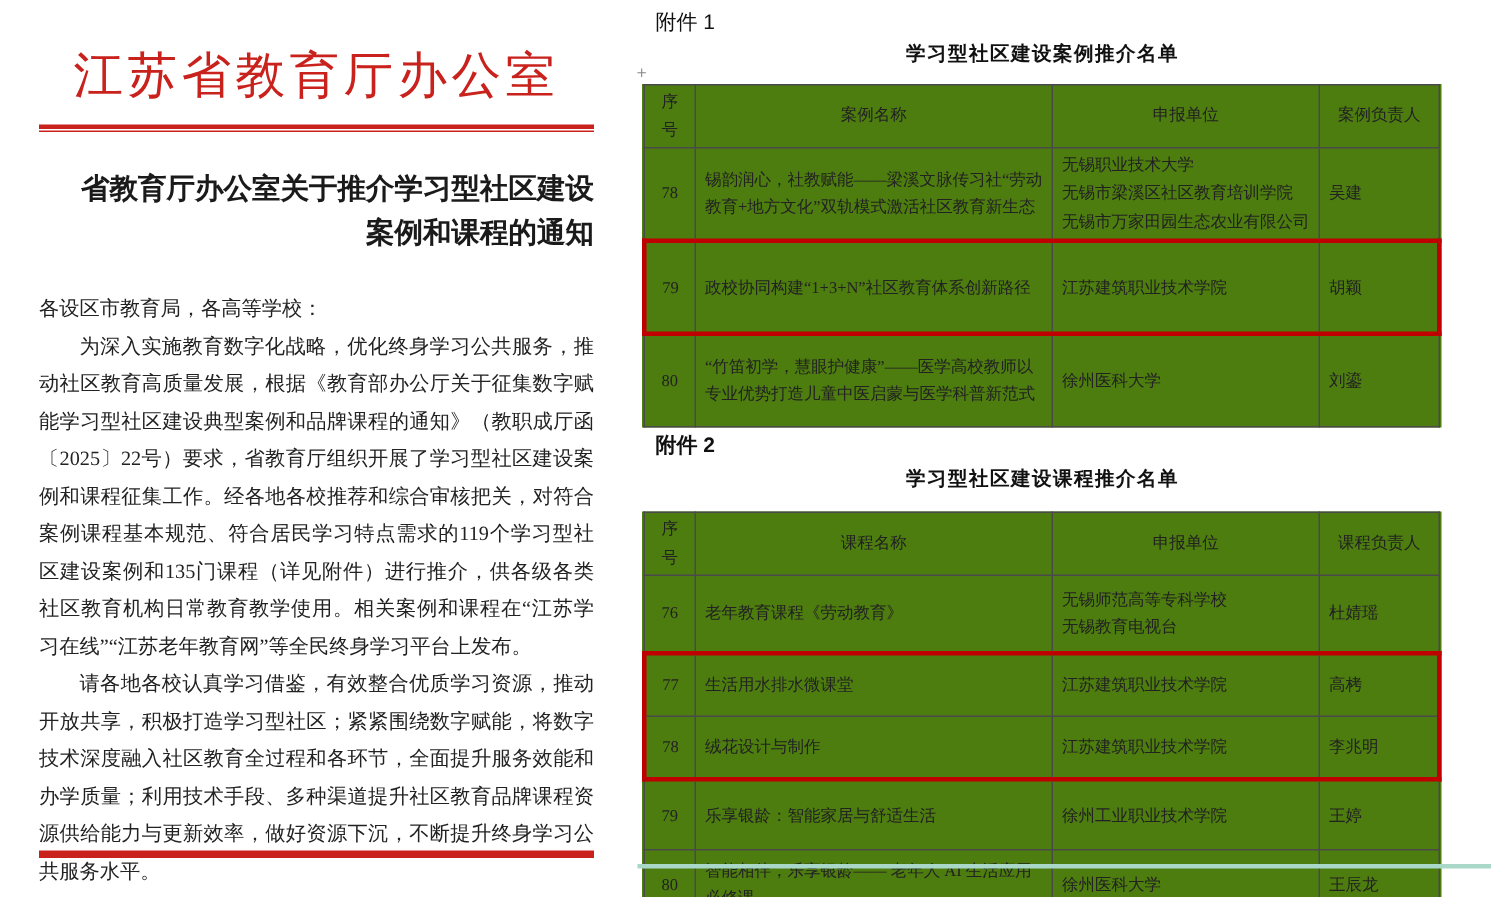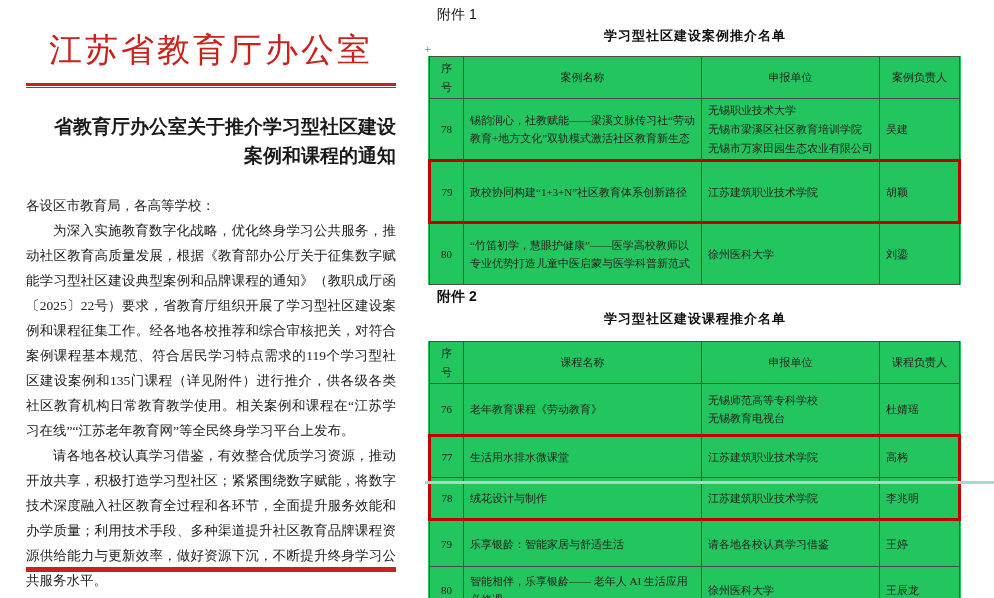--- a/index.html
+++ b/index.html
@@ -15,31 +15,31 @@
   .doc-title { margin-top:24px; text-align:right; font-weight:bold; font-size:19px;
     line-height:1.55; color:#1a1a1a; }
   .doc-body { margin-top:22px; font-size:13.5px; line-height:25px; color:#222;
     text-align:justify; }
   .doc-body .salutation { text-indent:0; }
   .doc-body p.para { text-indent:2em; }
   .redline-bottom { position:absolute; left:26px; right:26px; bottom:26px; height:5px;
     border-top:3px solid #c9211c; border-bottom:2px solid #c9211c; }
 
   
-  .page { position:absolute; left:425px; top:0; width:569px; height:484px; background:#fff; }
+  .page { position:absolute; left:425px; top:0; width:569px; height:579px; background:#fff; }
   .att-label { font-family:"Liberation Sans","DejaVu Sans",sans-serif; font-size:14px;
     color:#111; font-weight:500; }
   .att1-label { position:absolute; left:12px; top:6px; }
   .att2-label { position:absolute; left:12px; top:288px;font-weight:bold; }
   .tbl-title { position:absolute; left:0; width:540px; text-align:center;
     font-family:"Liberation Sans","DejaVu Sans",sans-serif; font-weight:bold;
     font-size:13px; letter-spacing:1px; color:#111; }
   .tbl1-title { top:27px; }
   .tbl2-title { top:310px; }
-  table { border-collapse:collapse; table-layout:fixed; width:530px; background:#22c55e; }
+  table { border-collapse:collapse; table-layout:fixed; width:530px; background:#4d7c0f; }
   .tbl1 { position:absolute; left:3px; top:56px; }
   .tbl2 { position:absolute; left:3px; top:341px; }
   td,th { border:1px solid #4a4a4a; font-size:11px; font-weight:normal; color:#222;
     vertical-align:middle; padding:2px 6px; line-height:1.7; }
   th { text-align:center; height:30px; }
   td.no { text-align:center; }
   td.unit, td.person { white-space:pre-line;margin-top:30px; }
   .tbl1 tr.r { height:62px; }
   .tbl2 tr.r76 { height:52px; }
   .tbl2 tr.r77, .tbl2 tr.r78 { height:42px; }
@@ -147,21 +147,21 @@
       </tr>
       <tr class="r78 hl-bottom hl-left hl-right">
         <td class="no">78</td>
         <td>绒花设计与制作</td>
         <td class="unit">江苏建筑职业技术学院</td>
         <td class="person">李兆明</td>
       </tr>
       <tr class="r79">
         <td class="no">79</td>
         <td>乐享银龄：智能家居与舒适生活</td>
-        <td class="unit">请各地各校认真学习借鉴</td>
+        <td class="unit">徐州工业职业技术学院</td>
         <td class="person">王婷</td>
       </tr>
       <tr class="r80">
         <td class="no">80</td>
         <td>智能相伴，乐享银龄—— 老年人 AI 生活应用必修课</td>
         <td class="unit">徐州医科大学</td>
         <td class="person">王辰龙</td>
       </tr>
 
     </tbody>

